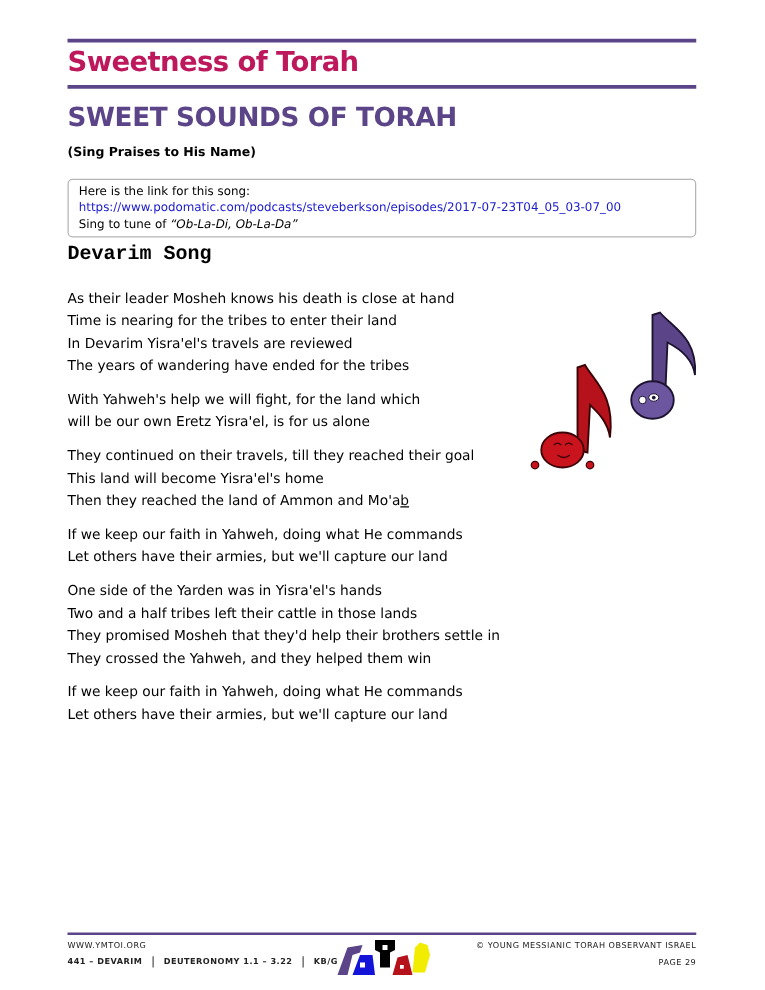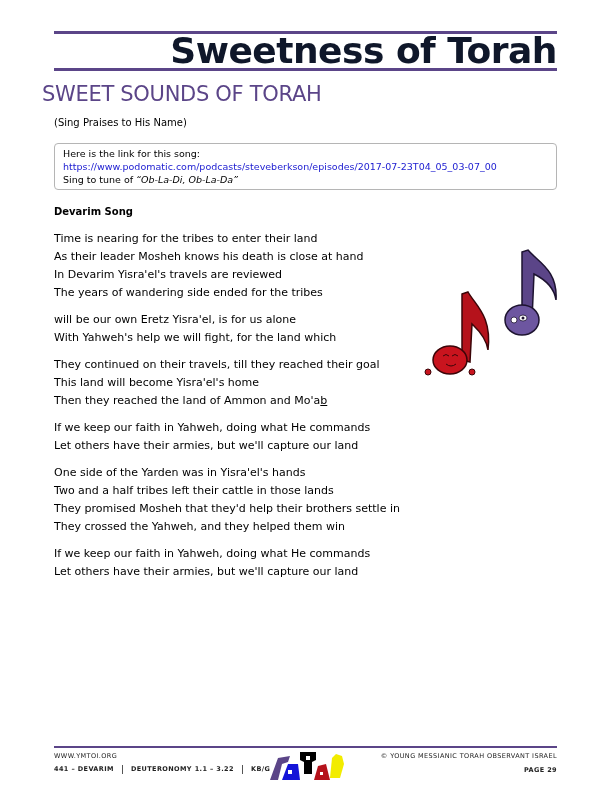--- a/index.html
+++ b/index.html
@@ -1,43 +1,43 @@
 <!DOCTYPE html>
 <html><head>
   <meta charset="utf-8">
   <style>
     html, body { margin: 0; padding: 0; background: #ffffff; }
     body { width: 612px; height: 792px; position: relative; overflow: hidden;
            font-family: "DejaVu Sans", sans-serif; color: #000; }
     .rule { position: absolute; left: 54px; width: 503px; height: 3px; background: #5b4588; }
     #rule-top { top: 31px; }
     #rule-mid { top: 68px; }
-    .page-title { position: absolute; top: 33px; left: 54px; width: 503px; text-align: right;
-                  font-family: "DejaVu Sans", sans-serif; font-weight: bold; font-size: 36px;
-                  color: #0f172a; letter-spacing: -0.5px; line-height: 36px; }
-    .section-title { position: absolute; top: 82px; left: 42px; font-family: "DejaVu Sans", sans-serif;
-                     font-weight: normal; font-size: 21px; color: #5b4588; letter-spacing: -0.3px; }
-    .subtitle { position: absolute; top: 117px; left: 54px; font-weight: normal; font-size: 10px; }
+    .page-title { position: absolute; top: 33px; left: 54px; width: 503px; text-align: left;
+                  font-family: "DejaVu Sans", sans-serif; font-weight: bold; font-size: 22px;
+                  color: #be185d; letter-spacing: -0.5px; line-height: 36px; }
+    .section-title { position: absolute; top: 82px; left: 54px; font-family: "DejaVu Sans", sans-serif;
+                     font-weight: bold; font-size: 21px; color: #5b4588; letter-spacing: -0.3px; }
+    .subtitle { position: absolute; top: 117px; left: 54px; font-weight: bold; font-size: 10px; }
     .info-box { position: absolute; top: 143px; left: 54px; width: 503px; height: 47px;
                 border: 1px solid #b5b5b5; border-radius: 4px; box-sizing: border-box;
                 padding: 3px 0 0 8px; font-size: 9.5px; line-height: 13px; }
     .info-box .link { color: #1a1ad0; }
     .info-box .tune-name { font-style: italic; }
-    .song-title { position: absolute; top: 206px; left: 54px; font-weight: bold; font-size: 10px; }
+    .song-title { position: absolute; top: 194px; left: 54px; font-weight: bold; font-size: 16px; font-family: Liberation Mono, monospace; }
     .lyrics { position: absolute; top: 230px; left: 54px; font-size: 11px; line-height: 18px; }
     .stanza { margin-bottom: 9px; }
     .stanza .line { display: block; white-space: nowrap; }
     .underline { text-decoration: underline; }
     .notes { position: absolute; top: 240px; left: 410px; width: 160px; height: 140px; }
     .footer-rule { position: absolute; top: 746px; left: 54px; width: 503px; height: 2px; background: #5b4588; }
     .footer-left { position: absolute; top: 752px; left: 54px; font-size: 6.5px; letter-spacing: 0.4px; color: #222; }
     .footer-left .row2 { margin-top: 5px; font-weight: bold; }
     .footer-left .sep { display: inline-block; width: 1px; height: 9px; background: #555; margin: 0 8px; vertical-align: middle; }
     .footer-right { position: absolute; top: 752px; right: 55px; font-size: 6.5px; letter-spacing: 0.4px; text-align: right; color: #222; }
-    .footer-right .row2 { margin-top: 6px; font-weight: bold; }
+    .footer-right .row2 { margin-top: 6px; font-weight: normal; }
     .footer-logo { position: absolute; top: 752px; left: 268px; width: 86px; height: 30px; }
   </style>
 </head>
 <body>
 
 <div class="rule" id="rule-top"></div>
 <div class="page-title">Sweetness of Torah</div>
 <div class="rule" id="rule-mid"></div>
 
 <div class="section-title">SWEET SOUNDS OF TORAH</div>
@@ -46,28 +46,28 @@
 <div class="info-box">
   <div>Here is the link for this song:</div>
   <div><a class="link">https://www.podomatic.com/podcasts/steveberkson/episodes/2017-07-23T04_05_03-07_00</a></div>
   <div><span>Sing to tune of </span><span class="tune-name">“Ob-La-Di, Ob-La-Da”</span></div>
 </div>
 
 <div class="song-title">Devarim Song</div>
 
 <div class="lyrics">
   <div class="stanza">
+    <span class="line">As their leader Mosheh knows his death is close at hand</span>
     <span class="line">Time is nearing for the tribes to enter their land</span>
-    <span class="line">As their leader Mosheh knows his death is close at hand</span>
     <span class="line">In Devarim Yisra'el's travels are reviewed</span>
-    <span class="line">The years of wandering side ended for the tribes</span>
+    <span class="line">The years of wandering have ended for the tribes</span>
   </div>
   <div class="stanza">
+    <span class="line">With Yahweh's help we will fight, for the land which</span>
     <span class="line">will be our own Eretz Yisra'el, is for us alone</span>
-    <span class="line">With Yahweh's help we will fight, for the land which</span>
   </div>
   <div class="stanza">
     <span class="line">They continued on their travels, till they reached their goal</span>
     <span class="line">This land will become Yisra'el's home</span>
     <span class="line"><span>Then they reached the land of Ammon and Mo'a</span><span class="underline">b</span></span>
   </div>
   <div class="stanza">
     <span class="line">If we keep our faith in Yahweh, doing what He commands</span>
     <span class="line">Let others have their armies, but we'll capture our land</span>
   </div>

